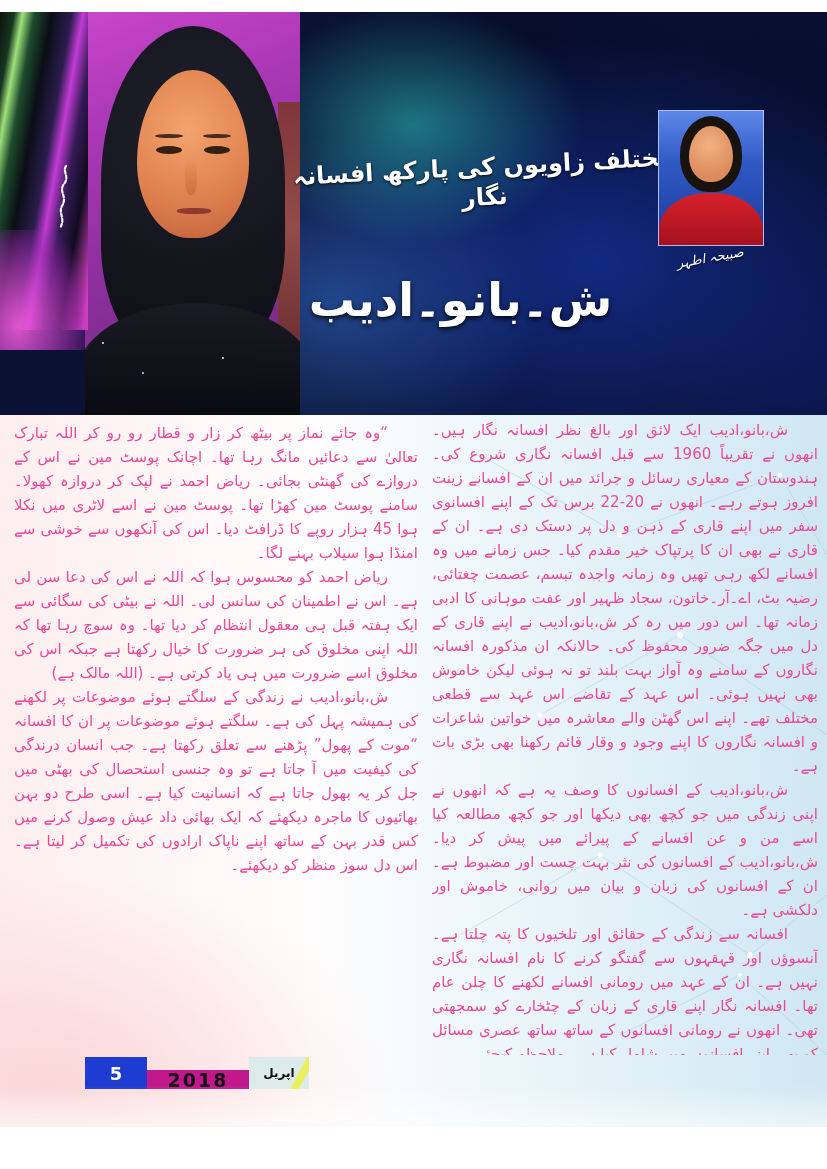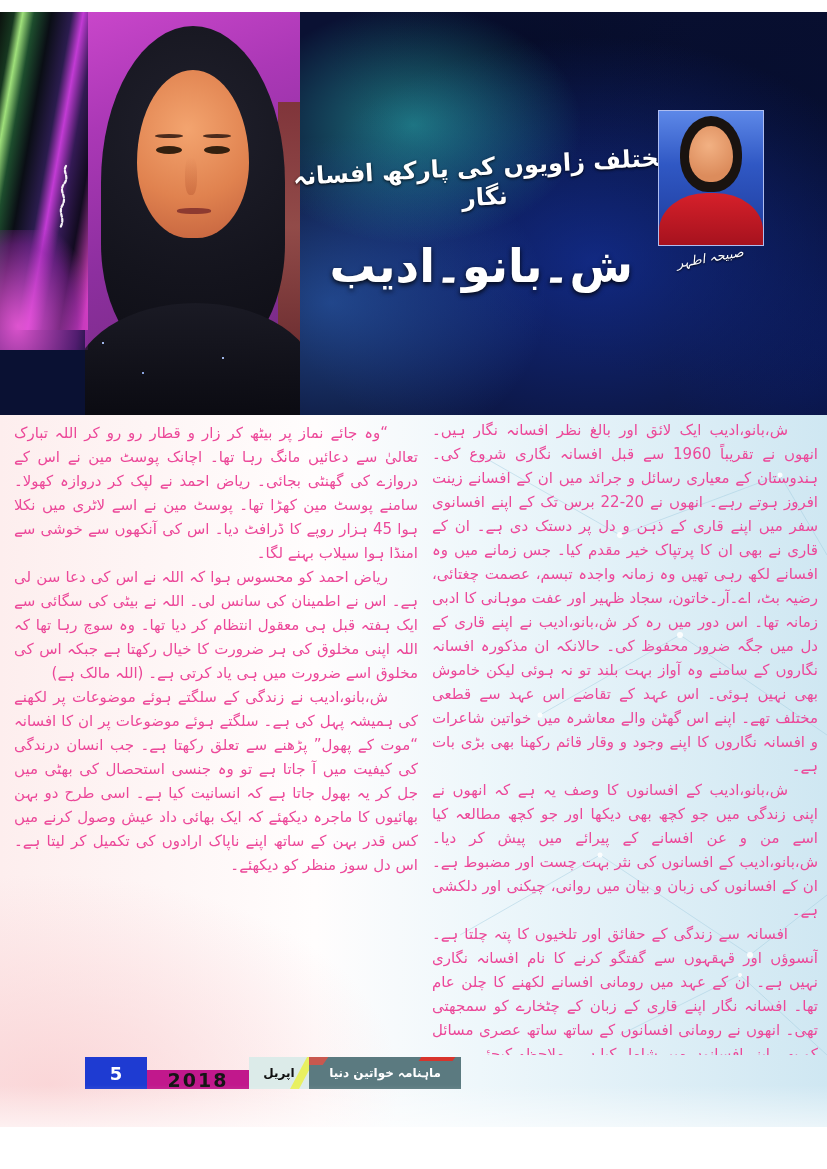--- a/index.html
+++ b/index.html
@@ -59,22 +59,22 @@
     border-radius:50% 50% 46% 46%/55% 55% 45% 45%;}
   .sp-dress{position:absolute;left:0;bottom:0;width:104px;height:52px;
     background:linear-gradient(#d6202a,#a6121e);border-radius:46% 46% 0 0/72% 72% 0 0;}
   .photo-caption{position:absolute;left:652px;top:238px;width:116px;color:#fff;
     font-size:13px;font-style:italic;text-align:center;transform:rotate(-10deg);
     text-shadow:0 1px 2px rgba(0,0,0,.8);}
   
   .subtitle{position:absolute;left:293px;top:140px;width:382px;color:#fff;font-weight:bold;
     font-size:24px;line-height:30px;direction:rtl;text-align:center;transform:rotate(-3deg);
     text-shadow:0 1px 3px rgba(0,0,0,.85);}
-  .title{position:absolute;left:288px;top:226px;width:345px;color:#fff;font-weight:bold;
-    font-size:46px;line-height:56px;direction:rtl;text-align:right;
+  .title{position:absolute;left:288px;top:260px;width:345px;color:#fff;font-weight:bold;
+    font-size:46px;line-height:56px;direction:rtl;text-align:center;
     text-shadow:0 2px 5px rgba(0,0,0,.9);}
 
   
   .body-bg{position:absolute;top:415px;left:0;width:827px;height:712px;
     background-image:
       radial-gradient(ellipse 500px 300px at 6% 94%, rgba(250,210,212,0.85), transparent 70%),
       linear-gradient(to right,#fdeeee 0%,#fffdfd 38%,#eef7fb 58%,#cfe7f2 100%);}
   .geo{position:absolute;top:415px;left:420px;width:407px;height:700px;pointer-events:none;}
   .bottom-fade{position:absolute;top:1085px;left:0;width:827px;height:84px;
     background:linear-gradient(to bottom, rgba(255,255,255,0), #ffffff 85%);}
@@ -155,38 +155,33 @@
       <circle cx="260" cy="220" r="3"></circle>
         <circle cx="180" cy="440" r="2.5"></circle>
       <circle cx="330" cy="540" r="3"></circle>
         <circle cx="320" cy="560" r="2"></circle>
       <circle cx="120" cy="300" r="2.5"></circle>
     </g>
   </svg>
 
   <div class="col col-right">
     <p>ش،بانو،ادیب ایک لائق اور بالغ نظر افسانہ نگار ہیں۔ انھوں نے تقریباً 1960 سے قبل افسانہ نگاری شروع کی۔ ہندوستان کے معیاری رسائل و جرائد میں ان کے افسانے زینت افروز ہوتے رہے۔ انھوں نے 20-22 برس تک کے اپنے افسانوی سفر میں اپنے قاری کے ذہن و دل پر دستک دی ہے۔ ان کے قاری نے بھی ان کا پرتپاک خیر مقدم کیا۔ جس زمانے میں وہ افسانے لکھ رہی تھیں وہ زمانہ واجدہ تبسم، عصمت چغتائی، رضیہ بٹ، اے۔آر۔خاتون، سجاد ظہیر اور عفت موہانی کا ادبی زمانہ تھا۔ اس دور میں رہ کر ش،بانو،ادیب نے اپنے قاری کے دل میں جگہ ضرور محفوظ کی۔ حالانکہ ان مذکورہ افسانہ نگاروں کے سامنے وہ آواز بہت بلند تو نہ ہوئی لیکن خاموش بھی نہیں ہوئی۔ اس عہد کے تقاضے اس عہد سے قطعی مختلف تھے۔ اپنے اس گھٹن والے معاشرہ میں خواتین شاعرات و افسانہ نگاروں کا اپنے وجود و وقار قائم رکھنا بھی بڑی بات ہے۔</p>
-    <p>ش،بانو،ادیب کے افسانوں کا وصف یہ ہے کہ انھوں نے اپنی زندگی میں جو کچھ بھی دیکھا اور جو کچھ مطالعہ کیا اسے من و عن افسانے کے پیرائے میں پیش کر دیا۔ ش،بانو،ادیب کے افسانوں کی نثر بہت چست اور مضبوط ہے۔ ان کے افسانوں کی زبان و بیان میں روانی، چیکنی اور دلکشی ہے۔</p>
+    <p>ش،بانو،ادیب کے افسانوں کا وصف یہ ہے کہ انھوں نے اپنی زندگی میں جو کچھ بھی دیکھا اور جو کچھ مطالعہ کیا اسے من و عن افسانے کے پیرائے میں پیش کر دیا۔ ش،بانو،ادیب کے افسانوں کی نثر بہت چست اور مضبوط ہے۔ ان کے افسانوں کی زبان و بیان میں روانی، خاموش اور دلکشی ہے۔</p>
     <p>افسانہ سے زندگی کے حقائق اور تلخیوں کا پتہ چلتا ہے۔ آنسوؤں اور قہقہوں سے گفتگو کرنے کا نام افسانہ نگاری نہیں ہے۔ ان کے عہد میں رومانی افسانے لکھنے کا چلن عام تھا۔ افسانہ نگار اپنے قاری کے زبان کے چٹخارے کو سمجھتی تھی۔ انھوں نے رومانی افسانوں کے ساتھ ساتھ عصری مسائل کو بھی اپنے افسانوں میں شامل کیا ہے۔ ملاحظہ کیجئے۔</p>
   </div>
 
   <div class="col col-left">
     <p>“وہ جائے نماز پر بیٹھ کر زار و قطار رو رو کر اللہ تبارک تعالیٰ سے دعائیں مانگ رہا تھا۔ اچانک پوسٹ مین نے اس کے دروازے کی گھنٹی بجائی۔ ریاض احمد نے لپک کر دروازہ کھولا۔ سامنے پوسٹ مین کھڑا تھا۔ پوسٹ مین نے اسے لاٹری میں نکلا ہوا 45 ہزار روپے کا ڈرافٹ دیا۔ اس کی آنکھوں سے خوشی سے امنڈا ہوا سیلاب بہنے لگا۔</p>
     <p>ریاض احمد کو محسوس ہوا کہ اللہ نے اس کی دعا سن لی ہے۔ اس نے اطمینان کی سانس لی۔ اللہ نے بیٹی کی سگائی سے ایک ہفتہ قبل ہی معقول انتظام کر دیا تھا۔ وہ سوچ رہا تھا کہ اللہ اپنی مخلوق کی ہر ضرورت کا خیال رکھتا ہے جبکہ اس کی مخلوق اسے ضرورت میں ہی یاد کرتی ہے۔ (اللہ مالک ہے)</p>
     <p>ش،بانو،ادیب نے زندگی کے سلگتے ہوئے موضوعات پر لکھنے کی ہمیشہ پہل کی ہے۔ سلگتے ہوئے موضوعات پر ان کا افسانہ “موت کے پھول” پڑھنے سے تعلق رکھتا ہے۔ جب انسان درندگی کی کیفیت میں آ جاتا ہے تو وہ جنسی استحصال کی بھٹی میں جل کر یہ بھول جاتا ہے کہ انسانیت کیا ہے۔ اسی طرح دو بہن بھائیوں کا ماجرہ دیکھئے کہ ایک بھائی داد عیش وصول کرنے میں کس قدر بہن کے ساتھ اپنے ناپاک ارادوں کی تکمیل کر لیتا ہے۔ اس دل سوز منظر کو دیکھئے۔</p>
   </div>
 
   <div class="footer">
     <div class="f-page">5</div>
     <div class="f-year">2018</div>
     <div class="f-month">
       <span>اپریل</span>
       <i class="y-stripe"></i>
     </div>
-    <div class="f-mag">
-      <i class="r-corner"></i>
-      <i class="r-accent"></i>
-      <span>ماہنامہ خواتین دنیا</span>
-    </div>
   </div>
 
   <div class="bottom-fade"></div>
 </div>
 
 </body></html>

